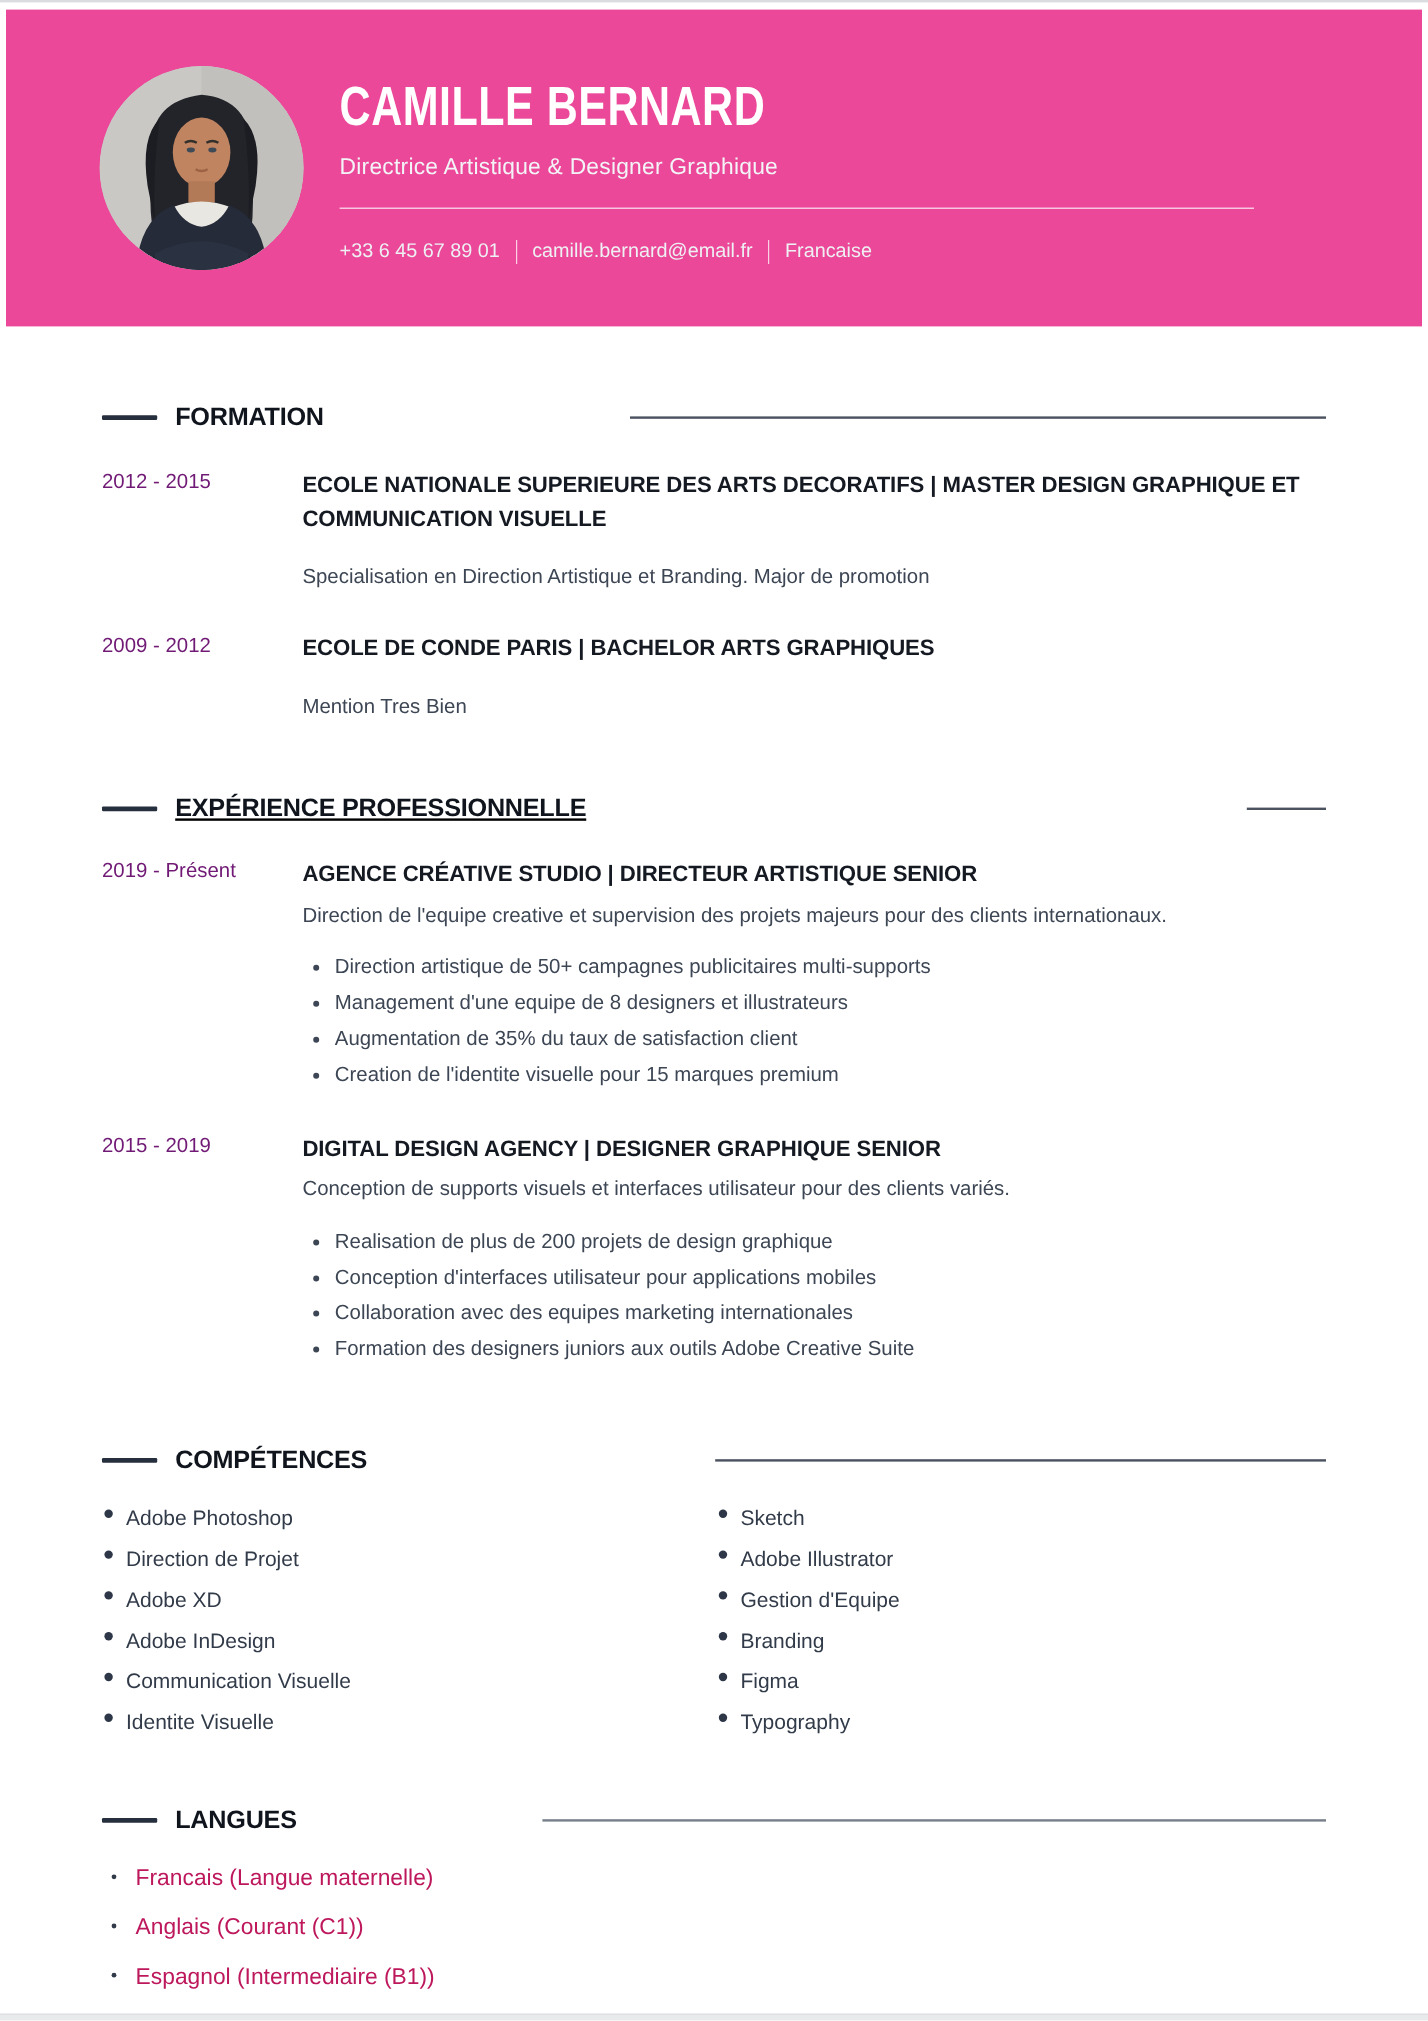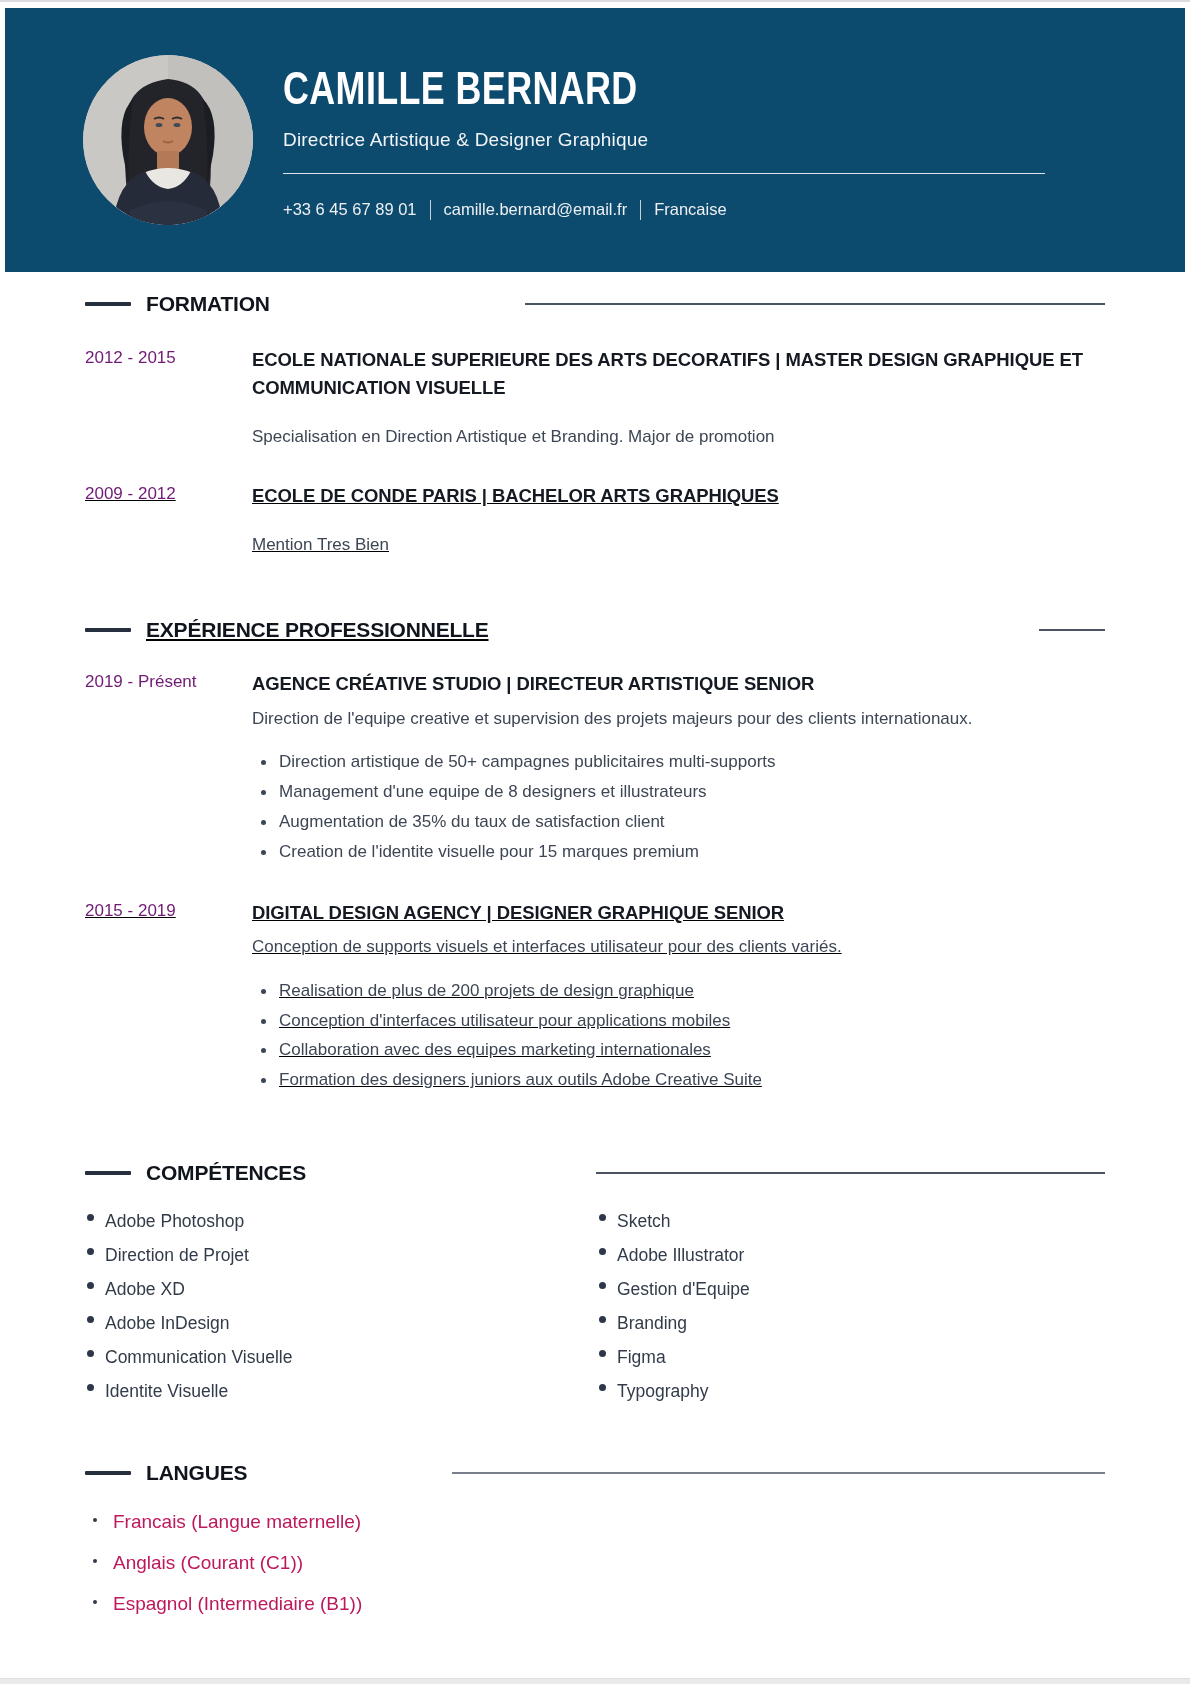--- a/index.html
+++ b/index.html
@@ -7,21 +7,21 @@
   body { font-family:"Liberation Sans", sans-serif; }
   .page{
     position:relative; width:1190px; height:1684px; background:#ffffff;
     overflow:hidden; margin:0 auto;
   }
   .page::before{ content:""; position:absolute; top:0; left:0; right:0; height:2px; background:#dadcdf; }
   .page::after{ content:""; position:absolute; bottom:0; left:0; right:0; height:5px; background:#e8eaec; border-top:1px solid #dcdee1; }
 
   
   .header{
-    margin:8px 5px 0 5px; height:264px; background:#0c4a6e;
+    margin:8px 5px 0 5px; height:264px; background:#ec4899;
     display:flex; align-items:center; padding-left:78px;
   }
   .avatar{
     width:170px; height:170px; border-radius:50%; overflow:hidden; flex:0 0 auto;
     background:#c9c8c4;
   }
   .avatar svg{ display:block; width:100%; height:100%; }
   .header-text{ margin-left:30px; width:762px; }
   .name{
     color:#ffffff; font-size:46px; font-weight:700; letter-spacing:0.5px;
@@ -52,24 +52,24 @@
   .sp-langues{ width:205px; }
 
   .entry{ display:grid; grid-template-columns:167px 1fr; }
   .dates{ font-size:17px; color:#701a75; padding-top:2px; }
   .entry-title{
     font-size:18.5px; font-weight:700; color:#141922; letter-spacing:-0.1px;
     line-height:1.5; font-stretch:condensed;
   }
   .entry-desc{ font-size:17px; color:#3d4654; line-height:1.55; }
 
-  .mt-head-formation{ margin-top:20px; }
+  .mt-head-formation{ margin-top:64px; }
   .mt-entry1{ margin-top:30px; }
   .desc-gap{ margin-top:22px; }
-  .mt-entry2{ margin-top:32px;text-decoration:underline; }
+  .mt-entry2{ margin-top:32px; }
   .mt-head-exp{ margin-top:60px;text-decoration:underline; }
   .mt-job{ margin-top:28px; }
   .job-desc-gap{ margin-top:8px; }
   .mt-head-comp{ margin-top:66px;justify-content:center; }
   .mt-head-lang{ margin-top:44px; }
 
   ul.bullets{ list-style:none; margin-top:16px; }
   ul.bullets li{
     position:relative; padding-left:27px; font-size:17px; color:#3d4654;
     line-height:1.7; margin-top:1px;

